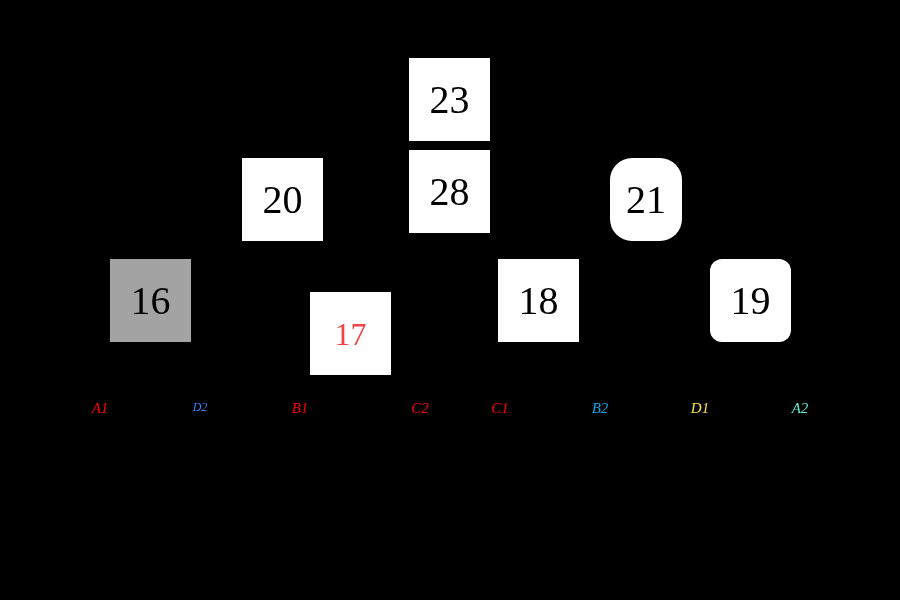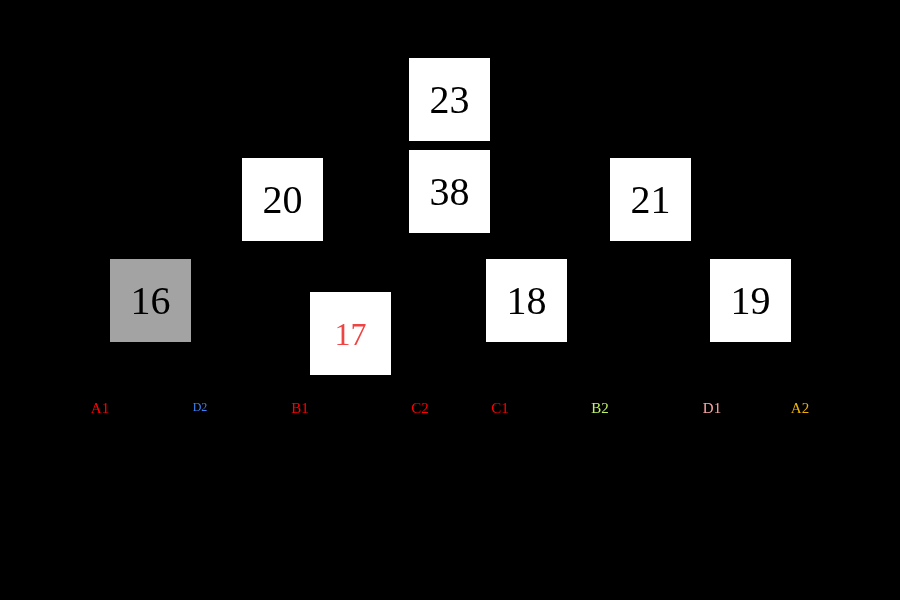--- a/index.html
+++ b/index.html
@@ -33,39 +33,40 @@
   .axis-label {
     position: absolute;
     color: #FF0000;
     font-family: "Liberation Serif", "DejaVu Serif", serif;
     font-size: 15px;
     line-height: 1;
     text-align: center;
     transform: translateX(-50%);
     white-space: nowrap;
     user-select: none;
+    font-style: italic;
   }
 </style>
 </head>
 <body>
 
 <div id="stage" style="width: 900px; height: 600px; background: rgb(0, 0, 0);">
   <div id="nodes-layer">
       <div class="node-box" style="left: 409px; top: 58px; width: 81px; height: 83px; background: rgb(255, 255, 255); color: rgb(0, 0, 0); font-size: 40px;">23</div>
       <div class="node-box" style="left: 210px; top: 158px; width: 81px; height: 83px; background: rgb(255, 255, 255); color: rgb(0, 0, 0); font-size: 40px; margin-left: 32px;">20</div>
-      <div class="node-box" style="left: 409px; top: 150px; width: 81px; height: 83px; background: rgb(255, 255, 255); color: rgb(0, 0, 0); font-size: 40px;">38</div>
-      <div class="node-box" style="left: 610px; top: 158px; width: 81px; height: 83px; background: rgb(255, 255, 255); color: rgb(0, 0, 0); font-size: 40px;">21</div>
+      <div class="node-box" style="left: 409px; top: 150px; width: 81px; height: 83px; background: rgb(255, 255, 255); color: rgb(0, 0, 0); font-size: 40px;">28</div>
+      <div class="node-box" style="left: 610px; top: 158px; width: 72px; height: 83px; background: rgb(255, 255, 255); color: rgb(0, 0, 0); font-size: 40px; border-radius: 22px;">21</div>
       <div class="node-box" style="left: 110px; top: 259px; width: 81px; height: 83px; background: #a3a3a3; color: rgb(0, 0, 0); font-size: 40px;">16</div>
       <div class="node-box" style="left: 310px; top: 259px; width: 81px; height: 83px; background: rgb(255, 255, 255); color: #ef4444; font-size: 32px; margin-top: 33px;">17</div>
-      <div class="node-box" style="left: 486px; top: 259px; width: 81px; height: 83px; background: rgb(255, 255, 255); color: rgb(0, 0, 0); font-size: 40px;">18</div>
-      <div class="node-box" style="left: 710px; top: 259px; width: 81px; height: 83px; background: rgb(255, 255, 255); color: rgb(0, 0, 0); font-size: 40px;">19</div>
+      <div class="node-box" style="left: 498px; top: 259px; width: 81px; height: 83px; background: rgb(255, 255, 255); color: rgb(0, 0, 0); font-size: 40px;">18</div>
+      <div class="node-box" style="left: 710px; top: 259px; width: 81px; height: 83px; background: rgb(255, 255, 255); color: rgb(0, 0, 0); font-size: 40px; border-radius: 12px;">19</div>
     </div>
   <div id="labels-layer">
       <div class="axis-label" style="left: 100px; top: 401px; color: rgb(255, 0, 0); font-size: 15px;">A1</div>
       <div class="axis-label" style="left: 200px; top: 401px; color: #3b82f6; font-size: 12px;">D2</div>
       <div class="axis-label" style="left: 300px; top: 401px; color: rgb(255, 0, 0); font-size: 15px; text-align: center;">B1</div>
       <div class="axis-label" style="left: 400px; top: 401px; color: rgb(255, 0, 0); font-size: 15px; margin-left: 20px;">C2</div>
       <div class="axis-label" style="left: 500px; top: 401px; color: rgb(255, 0, 0); font-size: 15px;">C1</div>
-      <div class="axis-label" style="left: 600px; top: 401px; color: #bef264; font-size: 15px;">B2</div>
-      <div class="axis-label" style="left: 700px; top: 401px; color: #fca5a5; font-size: 15px; margin-left: 12px;">D1</div>
-      <div class="axis-label" style="left: 800px; top: 401px; color: #eab308; font-size: 15px;">A2</div>
+      <div class="axis-label" style="left: 600px; top: 401px; color: #0ea5e9; font-size: 15px;">B2</div>
+      <div class="axis-label" style="left: 700px; top: 401px; color: #fde047; font-size: 15px;">D1</div>
+      <div class="axis-label" style="left: 800px; top: 401px; color: #5eead4; font-size: 15px;">A2</div>
     </div>
 </div>
 
 </body></html>

